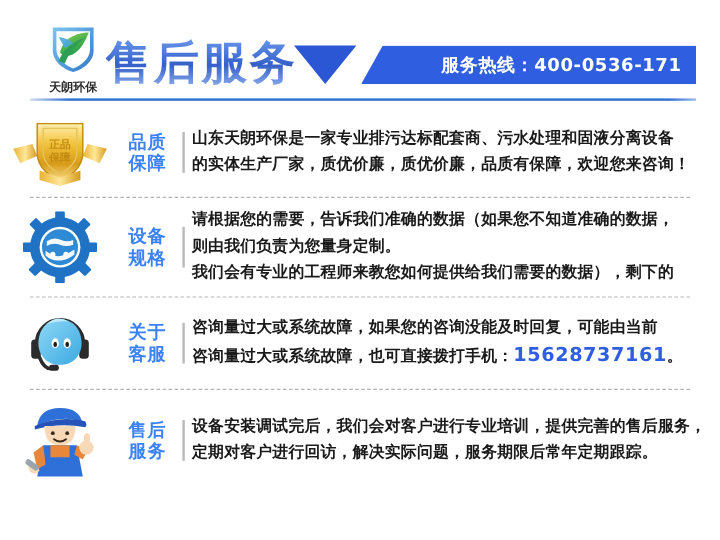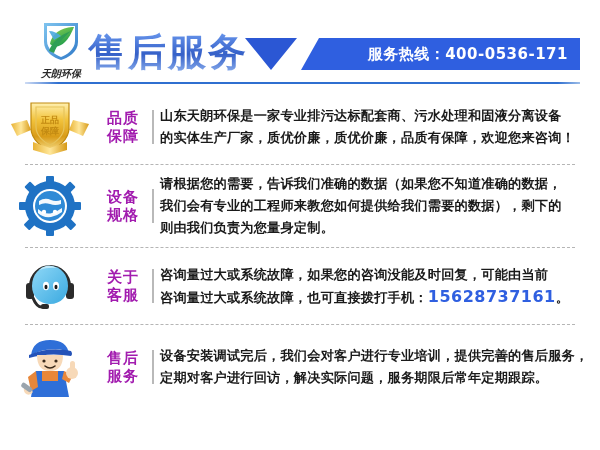--- a/index.html
+++ b/index.html
@@ -7,21 +7,21 @@
     width:600px;height:450px;overflow:hidden;
     background:#ffffff;
     font-family:"DejaVu Sans","Liberation Sans",sans-serif;
     -webkit-font-smoothing:antialiased;
   }
   .page{position:relative;width:600px;height:450px;background:#fff;}
 
   
   .header{position:relative;height:80px;}
 
-  .logo{position:absolute;left:25px;top:20px;width:72px;height:58px;font-style:italic;}
+  .logo{position:absolute;left:25px;top:20px;width:72px;height:58px;}
   .logo-mark{position:relative;width:46px;height:42px;margin:0 auto;}
   .logo-text{
     position:absolute;left:0;right:0;bottom:-1px;text-align:center;
     font-size:10px;font-weight:bold;color:#2a2a2a;letter-spacing:0px;
     line-height:11px;
   }
 
   .title{
     position:absolute;left:88px;top:30px;
     font-family:"DejaVu Serif","Liberation Serif",serif;
@@ -58,21 +58,21 @@
   .rows{position:absolute;left:0;top:90px;right:0;}
   .row{position:relative;display:flex;align-items:flex-start;}
   .row-inner{display:flex;align-items:center;width:100%;padding:8px 0 8px 0;}
 
   .icon-cell{
     width:100px;min-width:100px;height:100%;
     display:flex;align-items:flex-start;justify-content:center;
   }
   .label-cell{
     width:46px;min-width:46px;
-    color:#a21caf;font-weight:bold;font-size:15px;line-height:18px;
+    color:#3b82f6;font-weight:bold;font-size:15px;line-height:18px;
     text-align:center;letter-spacing:1px;
   }
   .label-cell .l2{display:block;}
   .divider-cell{
     width:14px;min-width:14px;display:flex;justify-content:center;
   }
   .vrule{width:2px;height:34px;background:#b9b9b9;}
   .text-cell{
     flex:1;
     font-size:13.2px;line-height:22px;color:#1a1a1a;font-weight:bold;
@@ -206,22 +206,22 @@
         </div>
         <div class="label-cell">
           <span>设备</span>
           <span class="l2">规格</span>
         </div>
         <div class="divider-cell">
             <div class="vrule"></div>
           </div>
         <div class="text-cell">
           <p>请根据您的需要，告诉我们准确的数据（如果您不知道准确的数据，</p>
+          <p>则由我们负责为您量身定制。</p>
           <p>我们会有专业的工程师来教您如何提供给我们需要的数据），剩下的</p>
-          <p>则由我们负责为您量身定制。</p>
         </div>
       </div>
     </div>
     <div class="dashed"></div>
 
     <div class="row r3">
       <div class="row-inner">
         <div class="icon-cell">
           <svg class="ico" width="66" height="60" viewBox="0 0 66 60">
             <defs>

